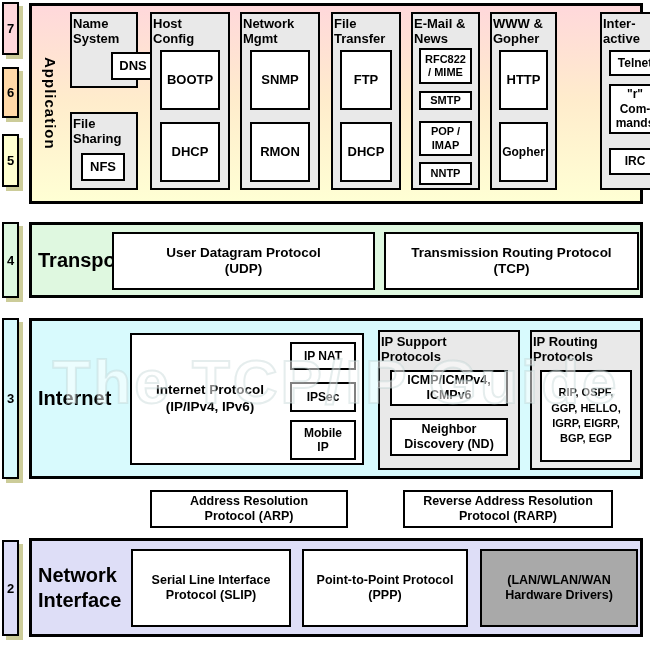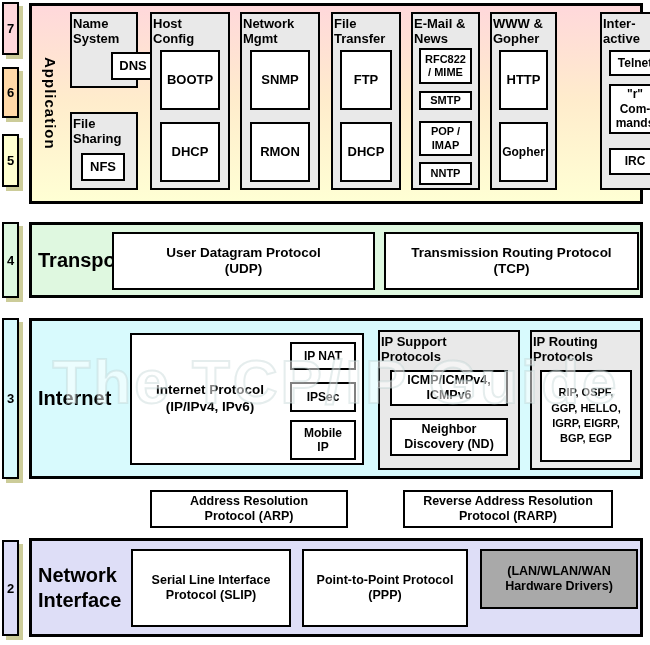--- a/index.html
+++ b/index.html
@@ -179,19 +179,19 @@
   <div class="box fs125" style="left:403px;top:490px;width:210px;height:38px;">Reverse Address Resolution
 Protocol (RARP)</div>
 
   <div class="band band-network" style="top:538px;height:99px;">
     <div class="hlabel" style="left:6px;top:0;width:100px;height:93px;">Network
 Interface</div>
     <div class="box fs125" style="left:99px;top:8px;width:160px;height:78px;">Serial Line Interface
 Protocol (SLIP)</div>
     <div class="box fs125" style="left:270px;top:8px;width:166px;height:78px;">Point-to-Point Protocol
 (PPP)</div>
-    <div class="box fs125 hwbox" style="left:448px;top:8px;width:158px;height:60px;">(LAN/WLAN/WAN
+    <div class="box fs125 hwbox" style="left:448px;top:8px;width:158px;height:78px;">(LAN/WLAN/WAN
 Hardware Drivers)</div>
   </div>
 
   <div class="watermark">The TCP/IP Guide</div>
 
 </div>
 
 </body></html>

